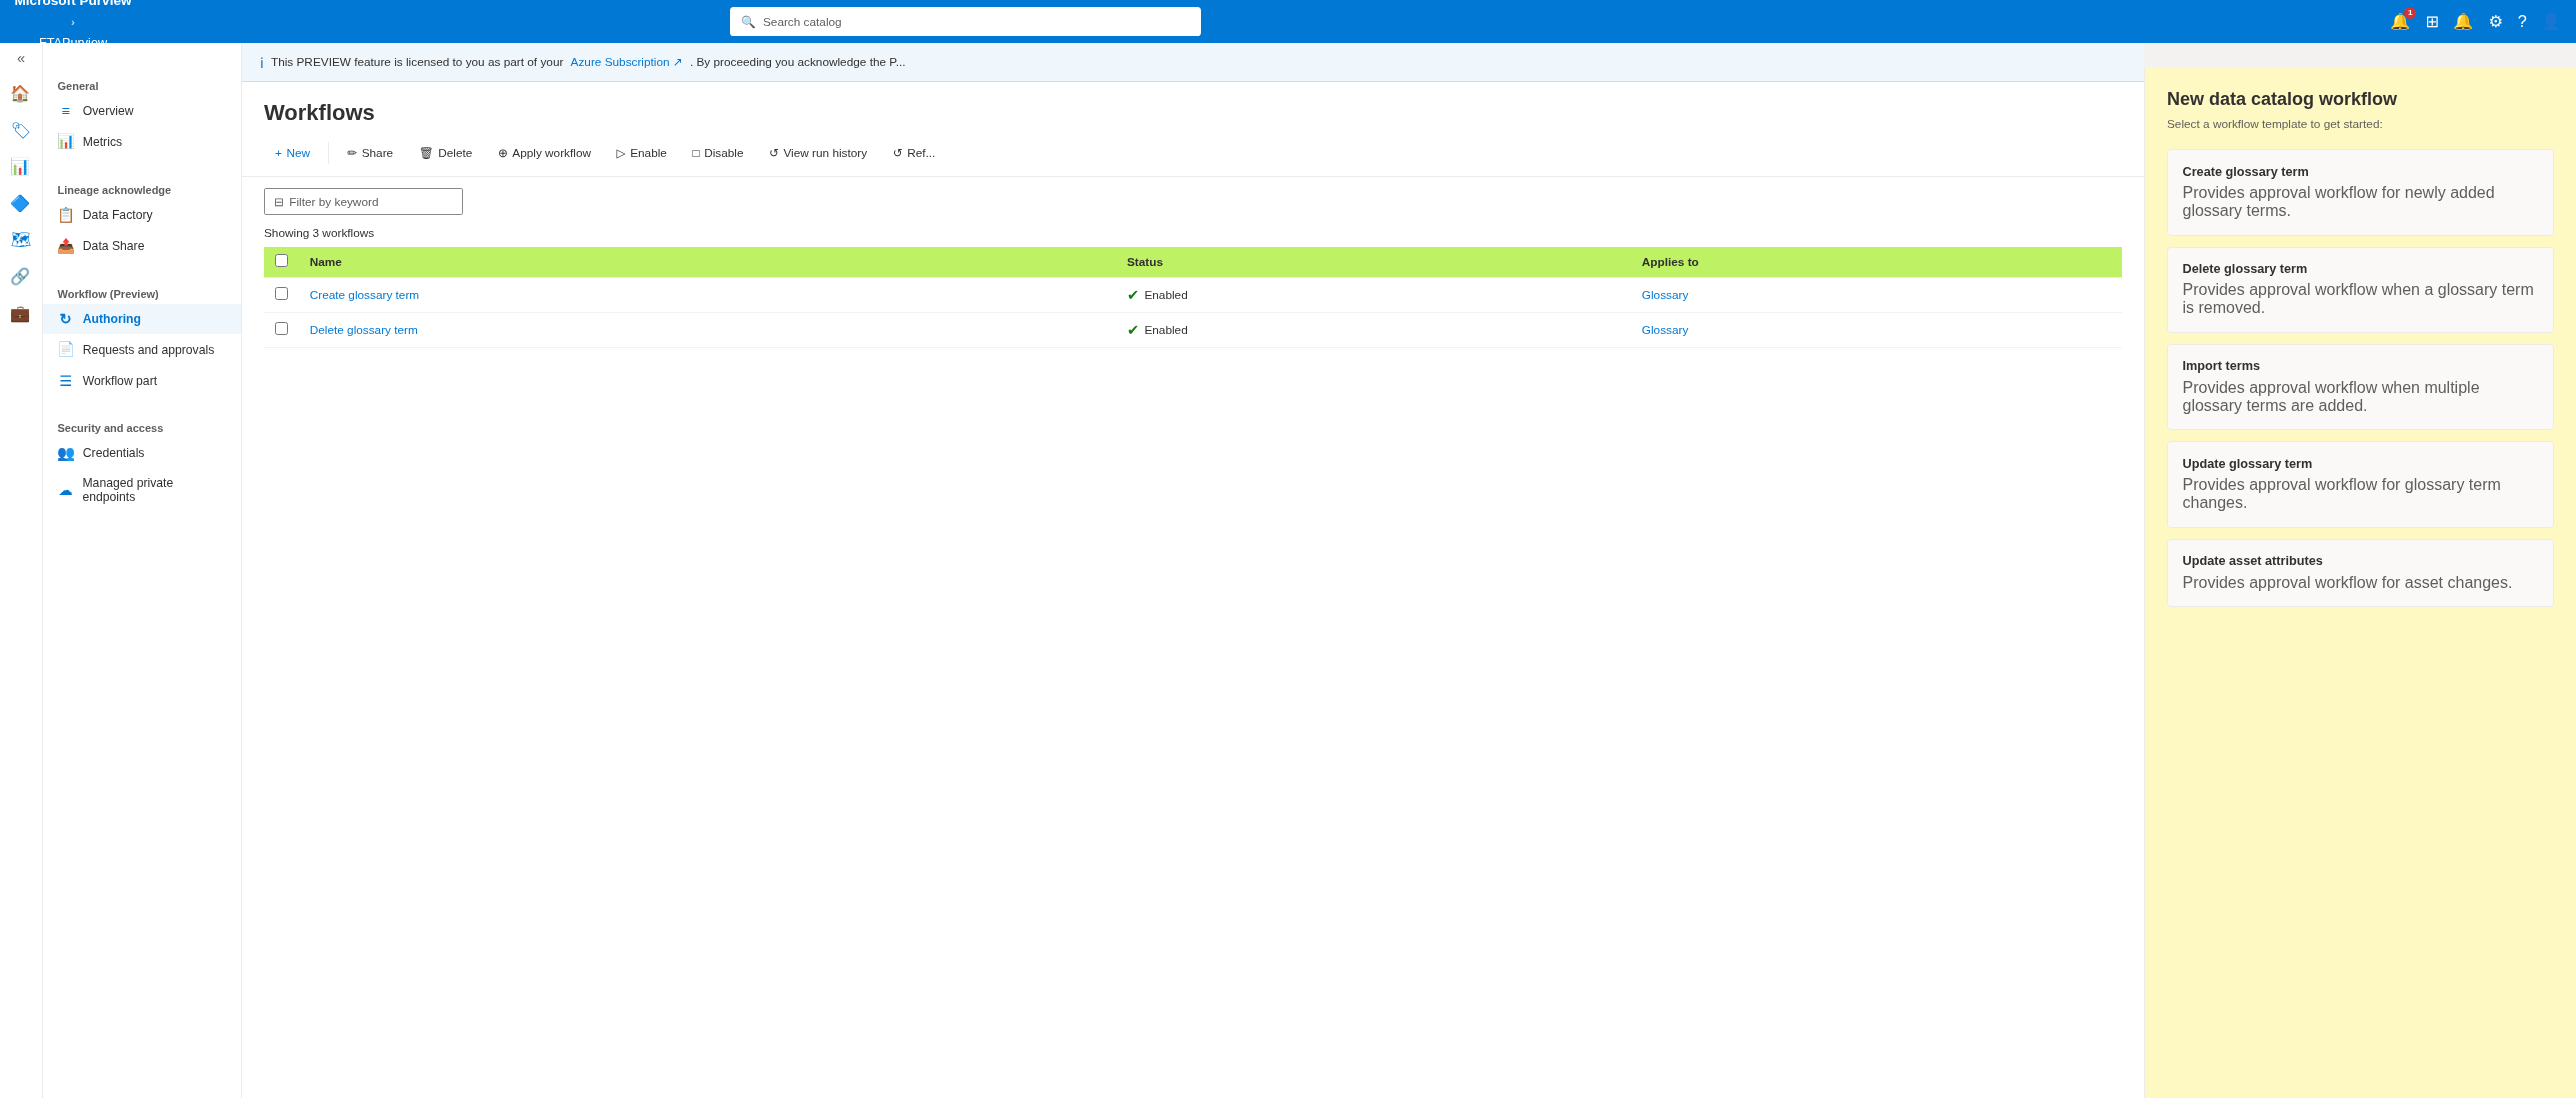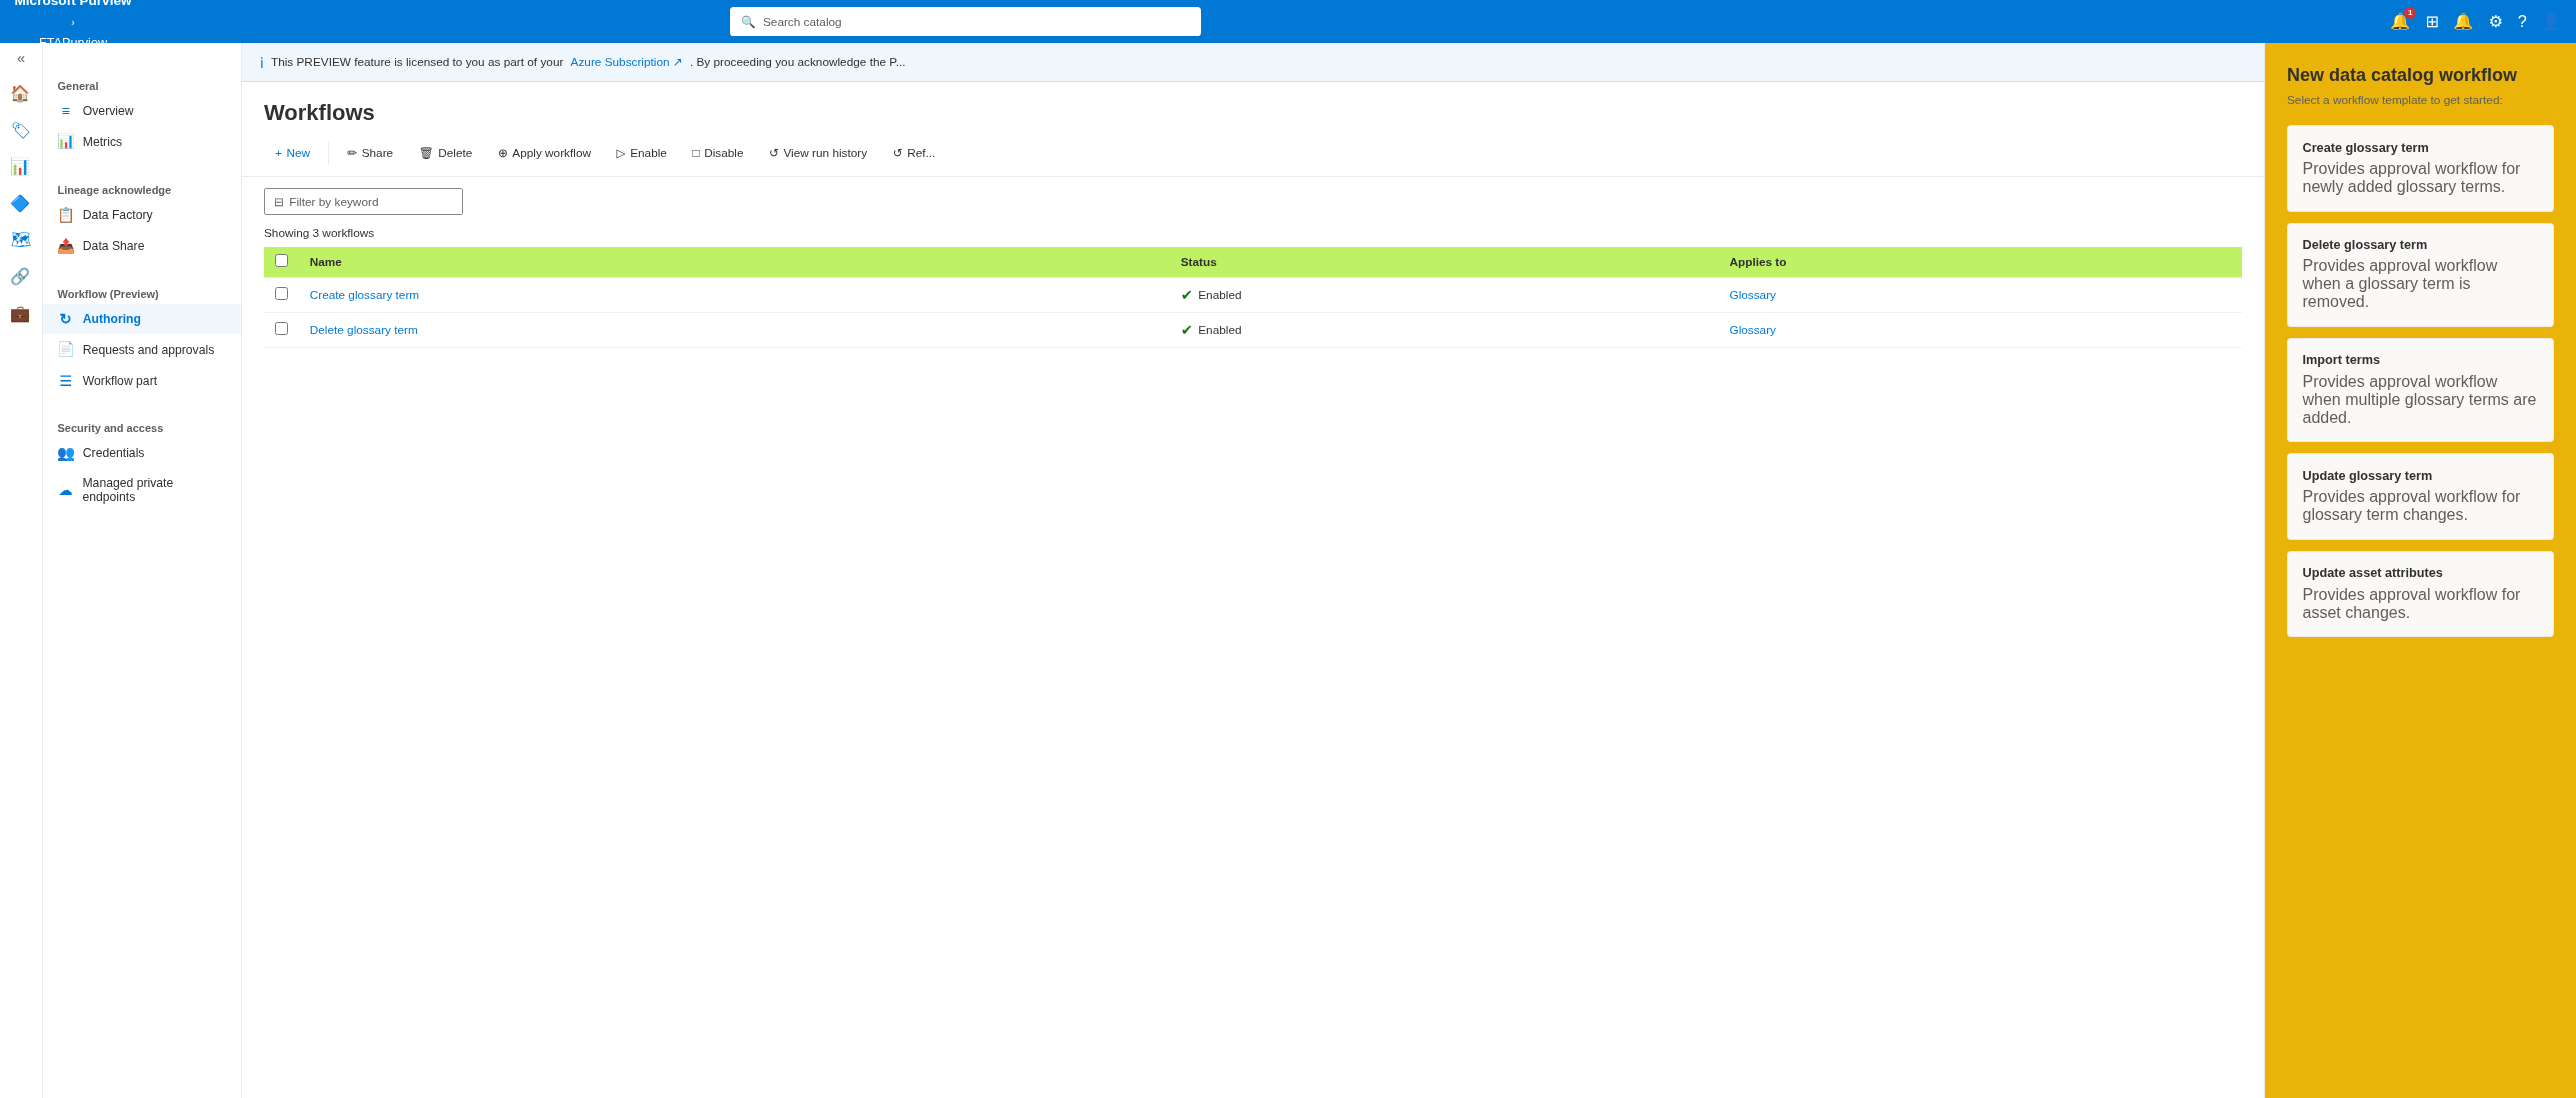--- a/index.html
+++ b/index.html
@@ -247,26 +247,27 @@
       display: flex;
       align-items: center;
       gap: 5.4px;
       color: #323130;
     }
     .status-icon-enabled { color: #107c10; font-size: 14.5px; }
     .applies-link { color: #0078d4; cursor: pointer; }
 
     
     .right-panel {
-      width: 312px;
+      width: 432px;
       border-left: 0.9px solid #edebe9;
-      background: #eab308;
+      background: #fef9c3;
       overflow-y: auto;
       padding: 22px;
       flex-shrink: 0;
+      margin-top: 24px;
     }
     .right-panel-title {
       font-size: 18px;
       font-weight: 600;
       color: #323130;
       margin-bottom: 7.2px;
     }
     .right-panel-subtitle {
       font-size: 11.8px;
       color: #605e5c;

